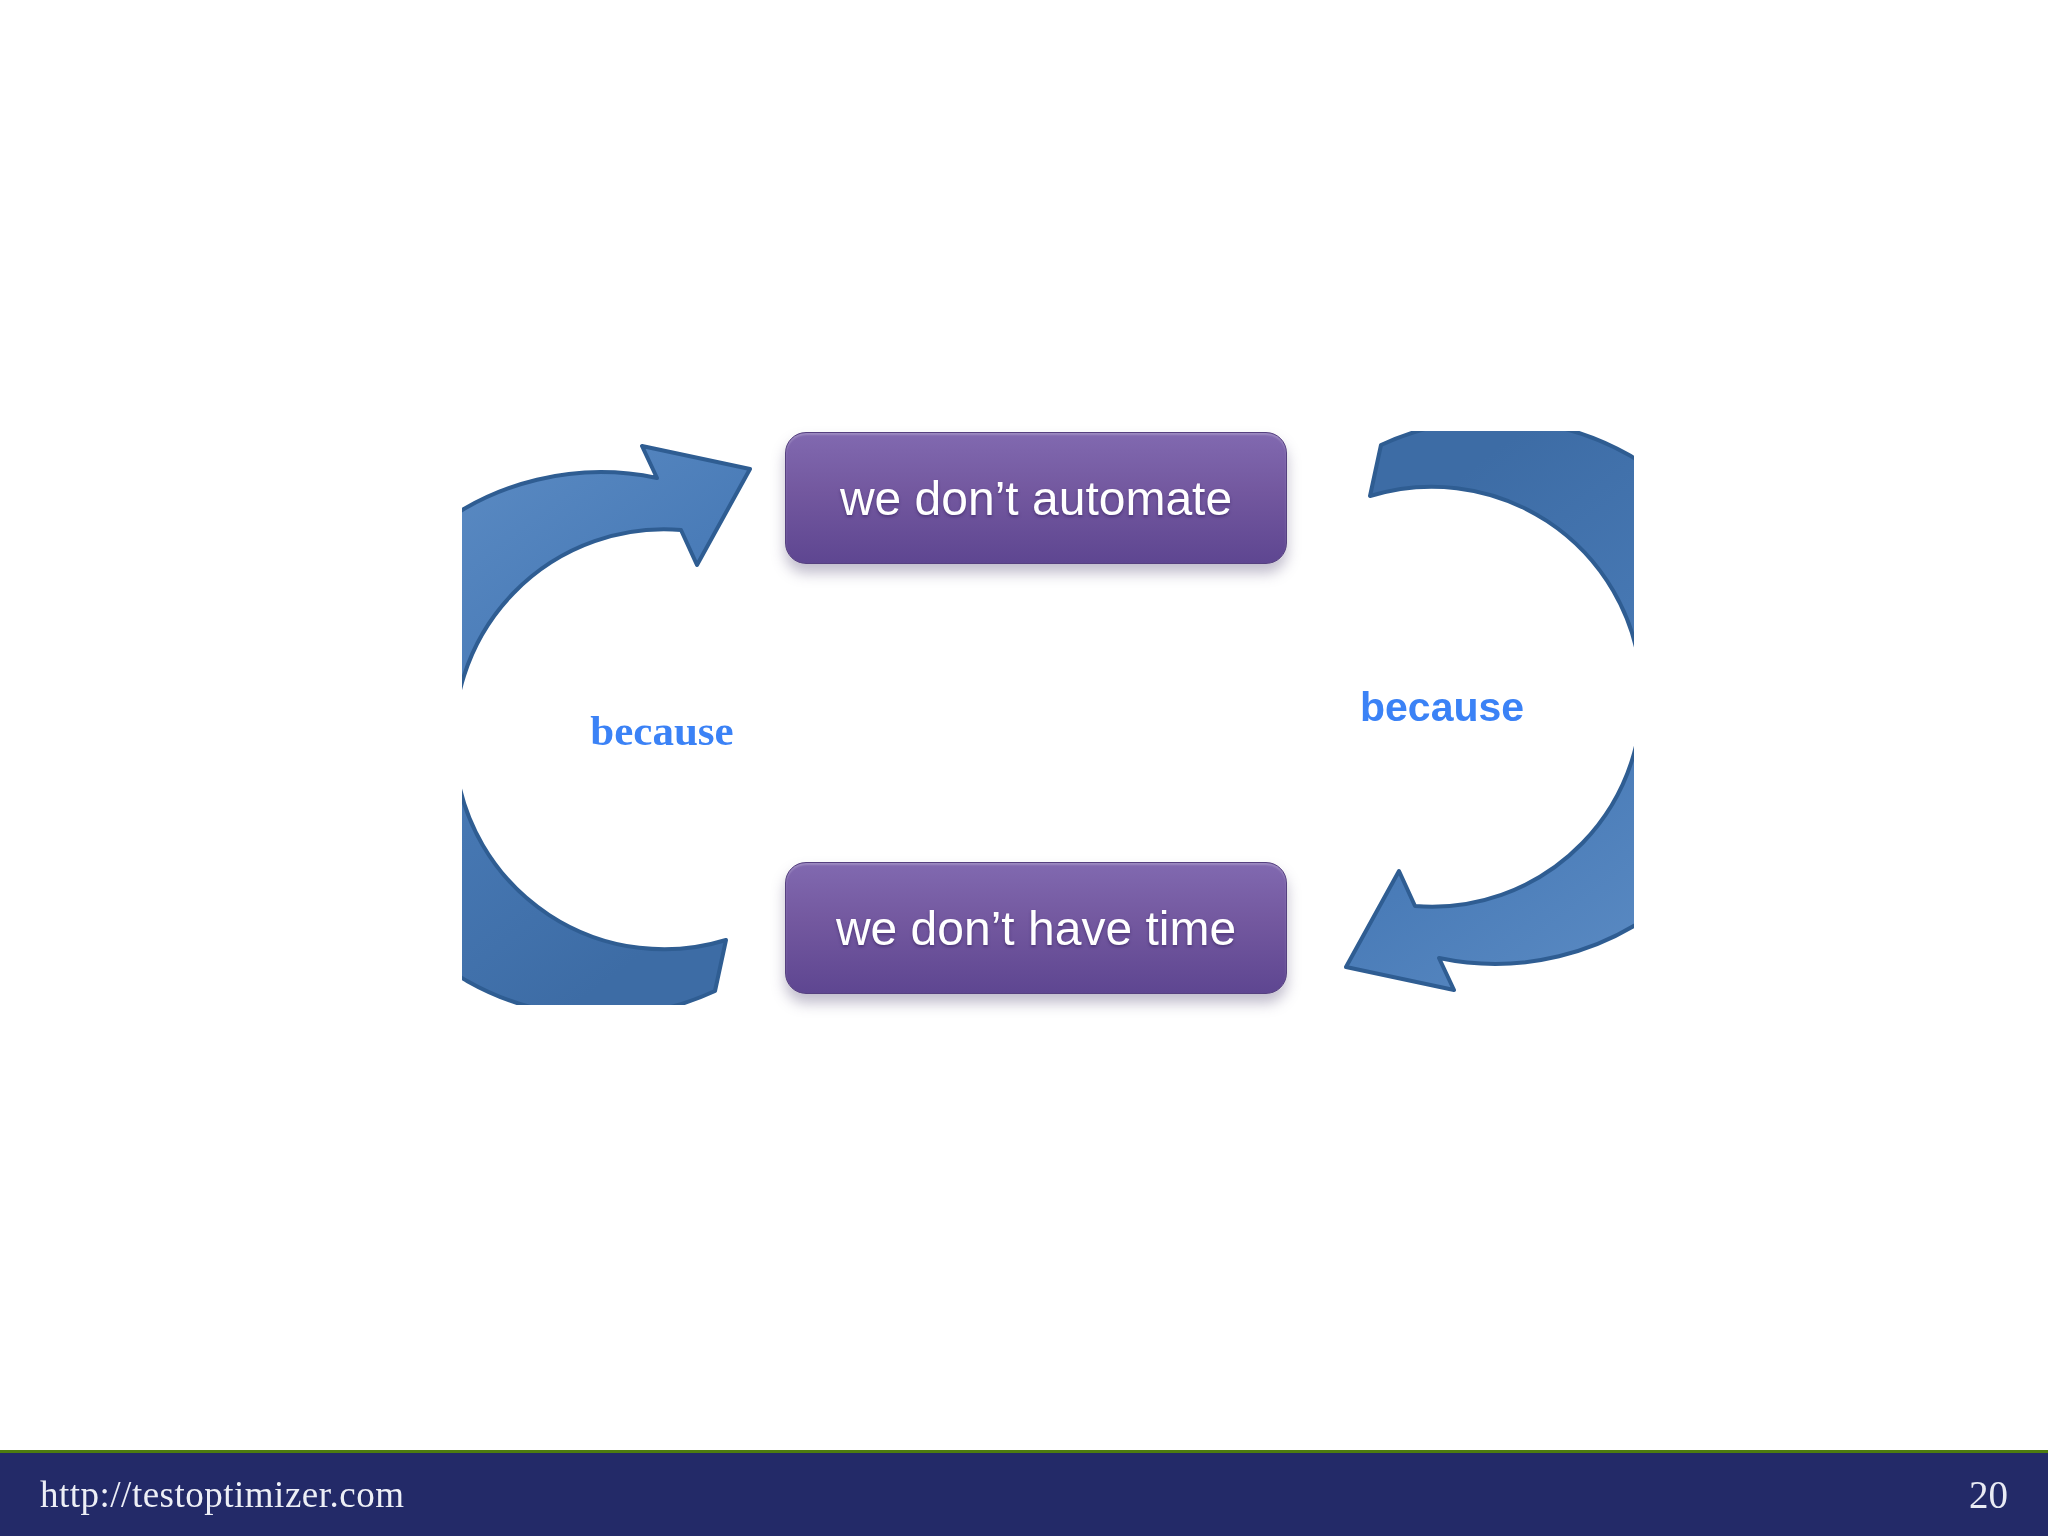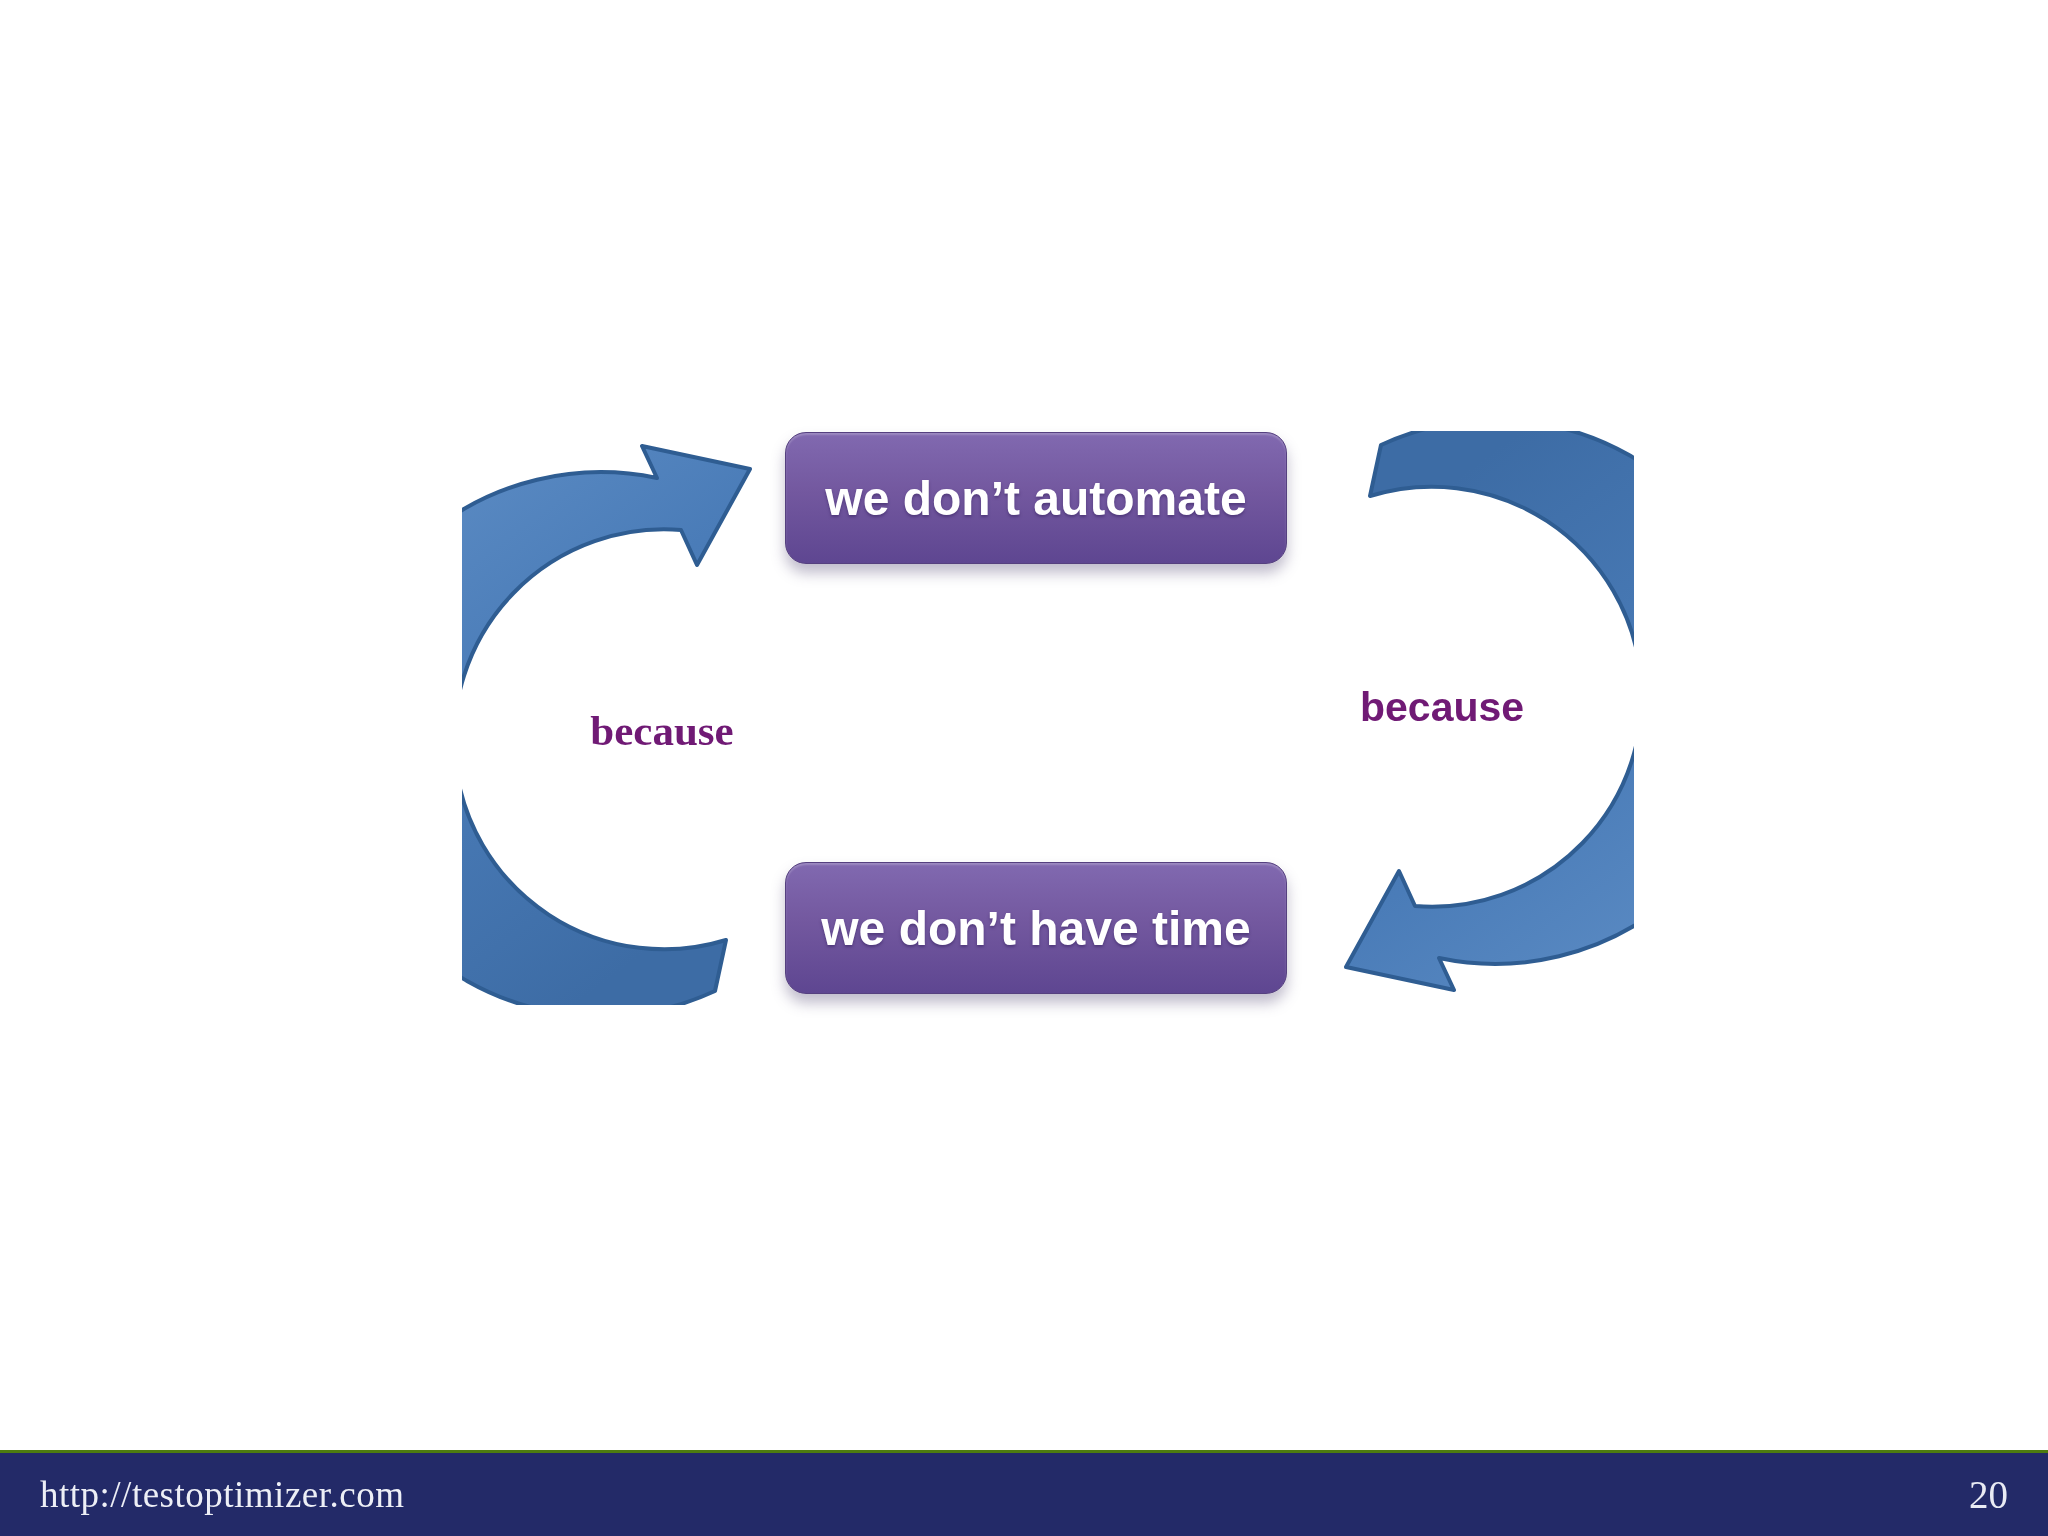--- a/index.html
+++ b/index.html
@@ -15,32 +15,32 @@
   }
   .diagram{position:absolute;inset:0;}
   .flow-box{
     position:absolute;width:500px;height:130px;border-radius:21px;
     background:linear-gradient(180deg,#8169b0 0%,#73589f 45%,#5e4691 100%);
     border:1px solid #55407f;
     box-shadow:0 9px 14px rgba(90,80,120,0.38), inset 0 2px 2px rgba(255,255,255,0.22);
     display:flex;align-items:center;justify-content:center;
   }
   .flow-box .label{
-    color:#ffffff;font-weight:bold;font-size:48px;
+    color:#ffffff;font-weight:normal;font-size:48px;
     font-family:"Liberation Sans","DejaVu Sans",sans-serif;
     text-shadow:0 2px 3px rgba(55,35,95,0.55);
     white-space:nowrap;
   }
   .box-top{left:785px;top:432px;}
   .box-bottom{left:785px;top:862px;justify-content:center;}
   .arrow{position:absolute;width:345px;height:575px;}
   .arrow-left{left:462px;top:430px;}
   .arrow-right{left:1289px;top:431px;transform:rotate(180deg);}
   .because{
-    position:absolute;color:#701a75;font-weight:bold;white-space:nowrap;
+    position:absolute;color:#3b82f6;font-weight:bold;white-space:nowrap;
   }
   .because-left{
     left:567px;top:706px;width:190px;text-align:center;
     font-family:"Liberation Serif","DejaVu Serif",serif;font-size:43px;
   }
   .because-right{
     left:1360px;top:684px;width:160px;text-align:center;
     font-family:"Liberation Sans","DejaVu Sans",sans-serif;font-size:41px;
   }
   .footer-bar{

